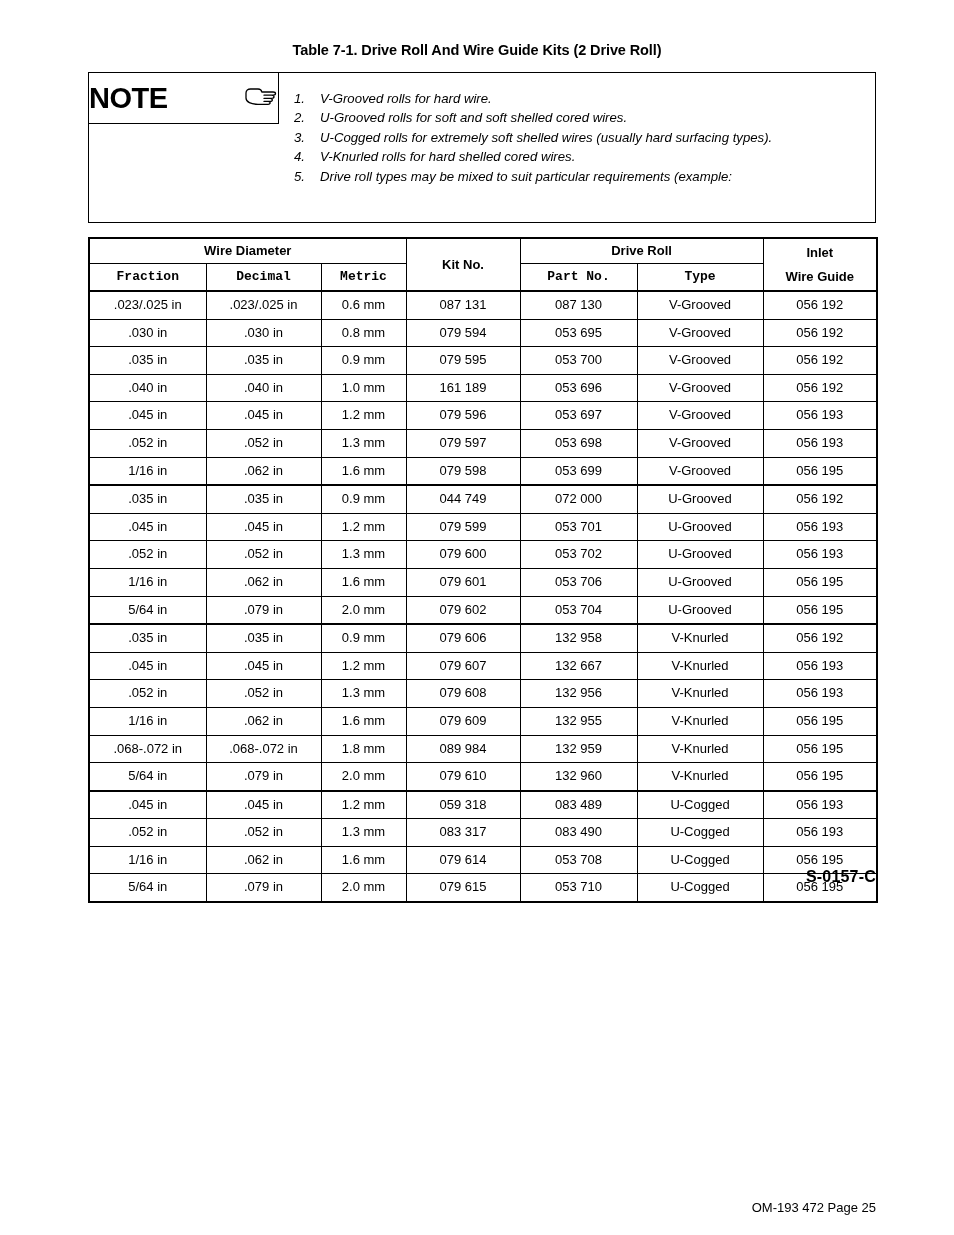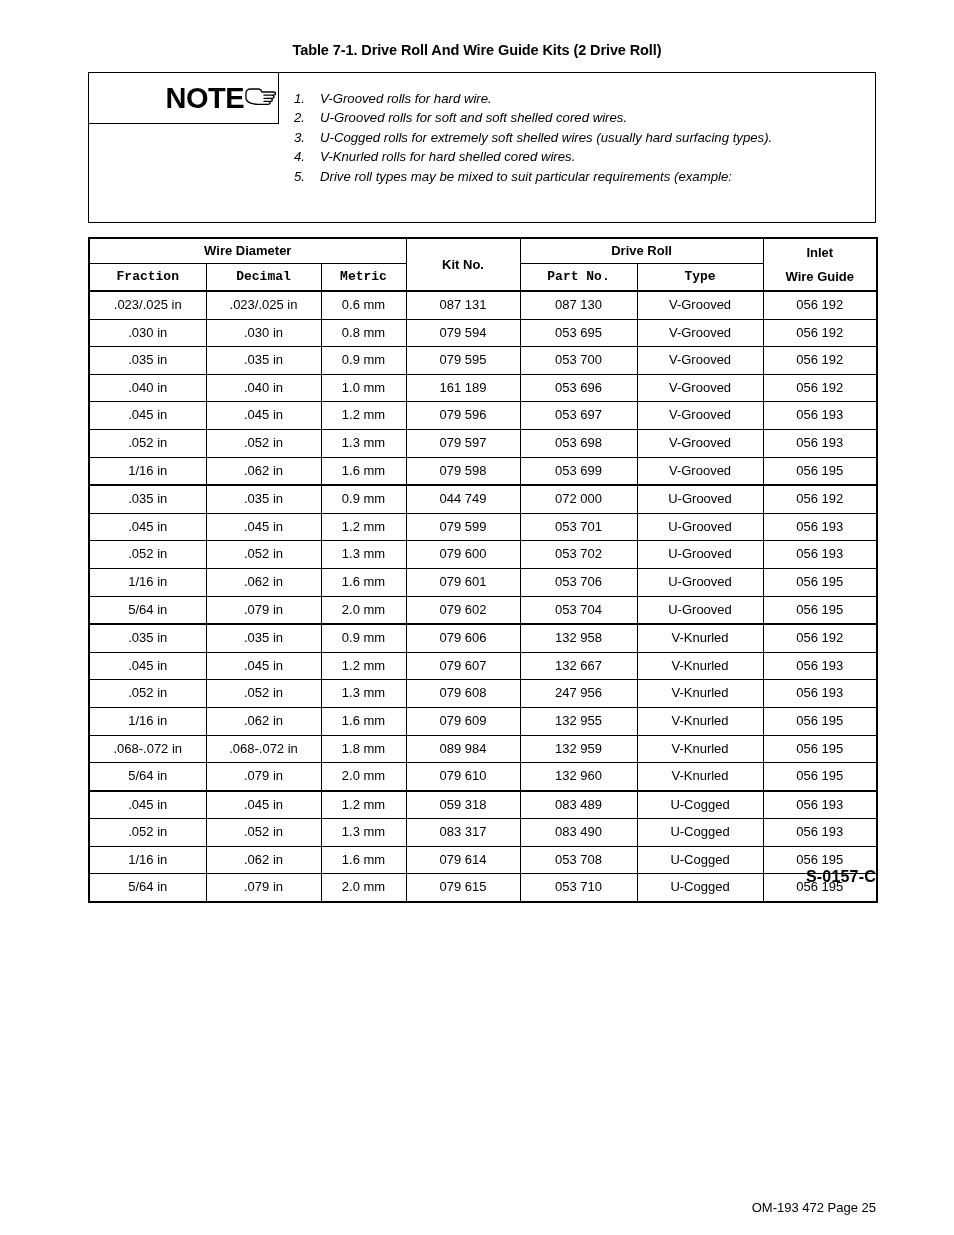--- a/index.html
+++ b/index.html
@@ -42,22 +42,22 @@
     position: absolute;
     left: 0;
     top: 0;
     width: 190px;
     height: 51px;
     border-right: 1.5px solid #000;
     border-bottom: 1.5px solid #000;
     box-sizing: border-box;
     display: flex;
     align-items: center;
-    justify-content: flex-end;
-    gap: 0;
+    justify-content: space-between;
+    gap: 10px;
   }
   .note-word {
     font-size: 29px;
     font-weight: bold;
     letter-spacing: -0.5px;
     line-height: 1;
   }
   .hand-icon {
     display: block;
     width: 34px;
@@ -363,21 +363,21 @@
         <td>079 607</td>
         <td>132 667</td>
         <td>V-Knurled</td>
         <td>056 193</td>
       </tr>
       <tr>
         <td>.052 in</td>
         <td>.052 in</td>
         <td>1.3 mm</td>
         <td>079 608</td>
-        <td>247 956</td>
+        <td>132 956</td>
         <td>V-Knurled</td>
         <td>056 193</td>
       </tr>
       <tr>
         <td>1/16 in</td>
         <td>.062 in</td>
         <td>1.6 mm</td>
         <td>079 609</td>
         <td>132 955</td>
         <td>V-Knurled</td>

